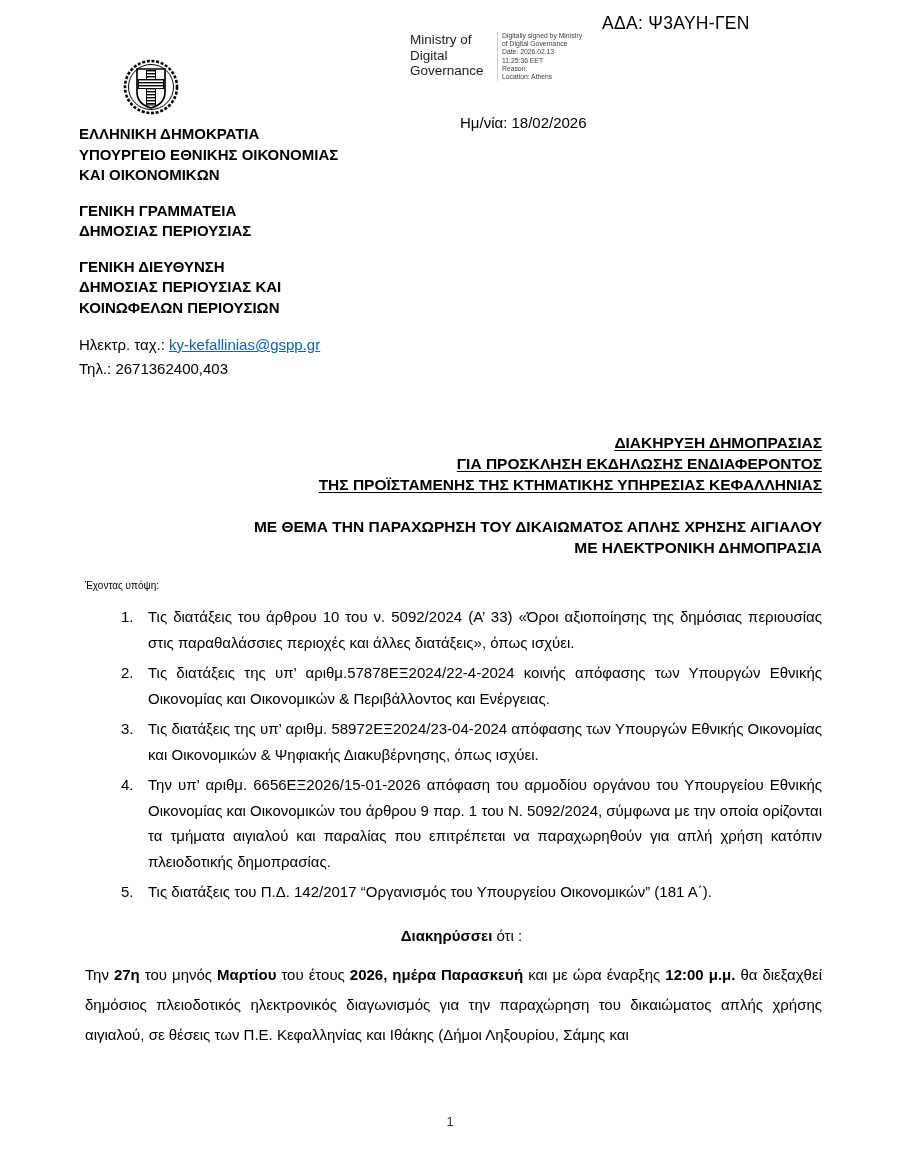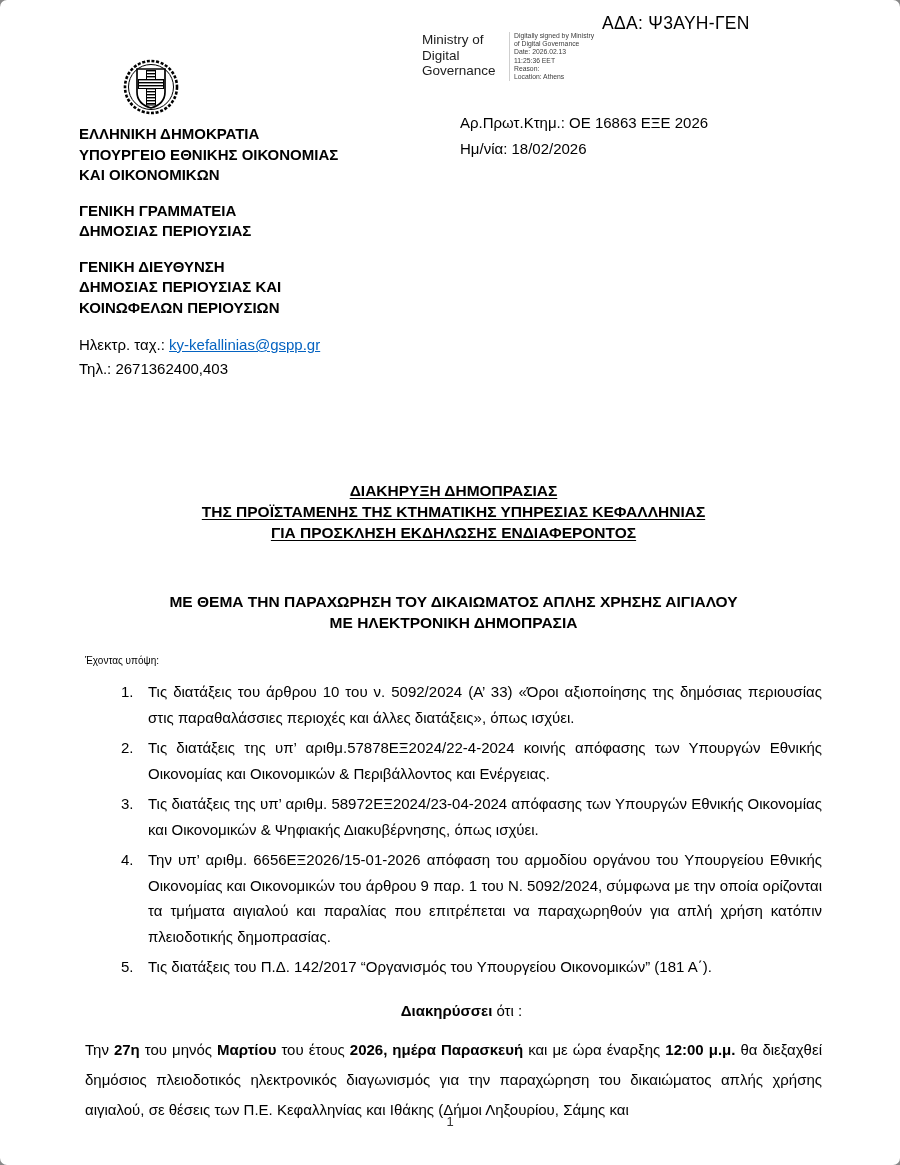--- a/index.html
+++ b/index.html
@@ -4,30 +4,29 @@
 <style>
   html,body{margin:0;padding:0;background:#888;}
   .page{
     position:relative;
     width:900px;height:1165px;
     margin:0 auto;
     background:#ffffff;
     font-family:"Liberation Sans","DejaVu Sans",sans-serif;
     color:#000;
     overflow:hidden;
-    border-radius:7px;
   }
   .pre{white-space:pre-line;}
   
   .ada{
     position:absolute;top:13px;left:602px;
     font-size:17.5px;letter-spacing:.3px;
   }
   .sigblock{
-    position:absolute;top:32px;left:422px;
+    position:absolute;top:32px;left:410px;
     display:flex;align-items:flex-start;
   }
   .sig-name{
     font-size:13.5px;line-height:15.5px;color:#1c1c1c;
     width:84px;
   }
   .sig-details{
     margin-left:3px;padding-left:4px;
     font-size:6.8px;line-height:8.2px;color:#3c3c3c;
     border-left:1px solid #cfcfcf;
@@ -50,21 +49,21 @@
   .contact a{color:#0563C1;}
   
   .proto{
     position:absolute;top:110px;left:460px;
     font-size:15px;line-height:26px;
   }
   
   .content{
     position:absolute;top:432px;left:85px;width:737px;
   }
-  .center{text-align:center;margin-top:48px;}
+  .center{text-align:right;}
   .hd{
     font-weight:bold;font-size:15.5px;line-height:21px;
   }
   .underl{text-decoration:underline;text-underline-offset:2px;}
   .title-block{margin-bottom:21px;}
   .subject-block{margin-bottom:22px;}
   .loc-block{margin-bottom:25px;}
   .having{font-size:10px;margin-bottom:13px;}
   .numlist{margin:0 0 22px 0;}
   .item{
@@ -126,30 +125,29 @@
     <div class="dept pre">ΓΕΝΙΚΗ ΔΙΕΥΘΥΝΣΗ
 ΔΗΜΟΣΙΑΣ ΠΕΡΙΟΥΣΙΑΣ ΚΑΙ
 ΚΟΙΝΩΦΕΛΩΝ ΠΕΡΙΟΥΣΙΩΝ</div>
     <div class="contact">
       <div><span>Ηλεκτρ. ταχ.: </span><a href="#">ky-kefallinias@gspp.gr</a></div>
       <div>Τηλ.: 2671362400,403</div>
     </div>
   </div>
 
   <div class="proto">
-    <div>Αρ.Πρωτ.Κτημ.: ΟΕ 16863 ΕΞΕ 2026</div>
     <div>Ημ/νία: 18/02/2026</div>
   </div>
 
   <div class="content">
 
     <div class="title-block center">
       <div class="hd underl">ΔΙΑΚΗΡΥΞΗ ΔΗΜΟΠΡΑΣΙΑΣ</div>
+      <div class="hd underl">ΓΙΑ ΠΡΟΣΚΛΗΣΗ ΕΚΔΗΛΩΣΗΣ ΕΝΔΙΑΦΕΡΟΝΤΟΣ</div>
       <div class="hd underl">ΤΗΣ ΠΡΟΪΣΤΑΜΕΝΗΣ ΤΗΣ ΚΤΗΜΑΤΙΚΗΣ ΥΠΗΡΕΣΙΑΣ  ΚΕΦΑΛΛΗΝΙΑΣ</div>
-      <div class="hd underl">ΓΙΑ ΠΡΟΣΚΛΗΣΗ ΕΚΔΗΛΩΣΗΣ ΕΝΔΙΑΦΕΡΟΝΤΟΣ</div>
     </div>
 
     <div class="subject-block center">
       <div class="hd">ΜΕ ΘΕΜΑ ΤΗΝ ΠΑΡΑΧΩΡΗΣΗ ΤΟΥ ΔΙΚΑΙΩΜΑΤΟΣ ΑΠΛΗΣ ΧΡΗΣΗΣ ΑΙΓΙΑΛΟΥ</div>
       <div class="hd">ΜΕ ΗΛΕΚΤΡΟΝΙΚΗ ΔΗΜΟΠΡΑΣΙΑ</div>
     </div>
 
 
     <div class="having">Έχοντας υπόψη:</div>
 

